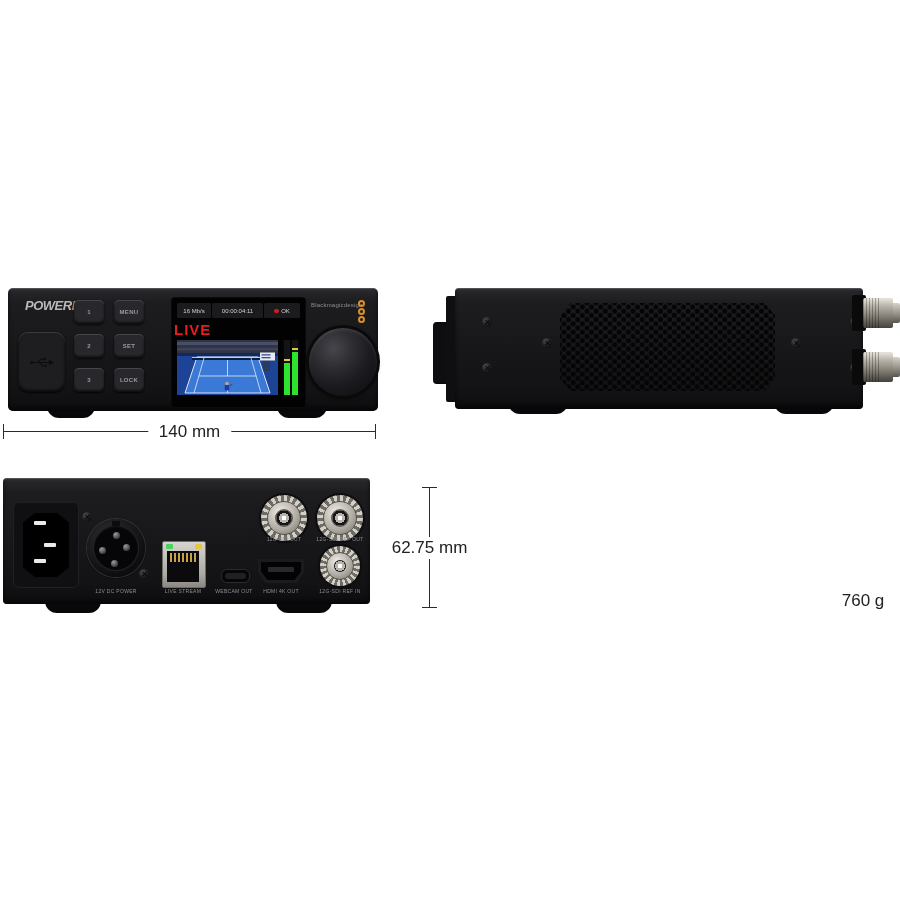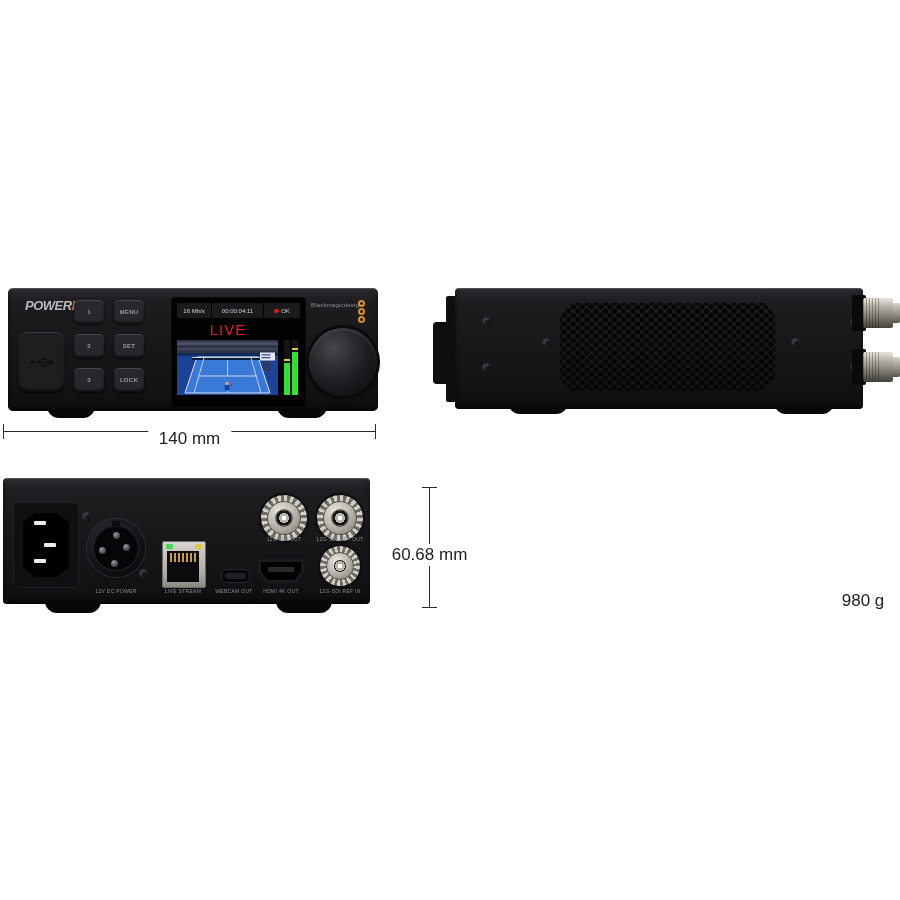--- a/index.html
+++ b/index.html
@@ -21,22 +21,22 @@
     display:flex;align-items:center;justify-content:center;}
   .fbtn{position:absolute;width:30px;height:24px;background:#28282c;border-radius:5px;
     box-shadow:inset 0 1px 0 #45454a, inset 0 -2px 2px rgba(0,0,0,.6), 0 1px 2px rgba(0,0,0,.8);
     display:flex;align-items:center;justify-content:center;
     font-size:6px;font-weight:bold;color:#9b9b9f;letter-spacing:.3px;}
   .lcd{position:absolute;background:#020203;border-radius:3px;box-shadow:0 0 0 1px #0a0a0c;}
   .sbar{position:absolute;left:5px;top:5px;width:123px;height:15px;display:flex;gap:1px;}
   .sb-cell{background:#1b1b1e;border-radius:1.5px;display:flex;align-items:center;justify-content:center;
     font-size:6px;color:#d2d2d6;white-space:nowrap;}
   .rec-dot{width:5px;height:4px;border-radius:2px;background:#d81a20;margin-right:2px;}
-  .live-txt{position:absolute;left:2px;top:23px;width:108px;text-align:center;
-    font-size:15px;font-weight:normal;letter-spacing:1px;color:#e81c24;}
+  .live-txt{position:absolute;left:2px;top:23px;width:108px;text-align:left;
+    font-size:15px;font-weight:bold;letter-spacing:1px;color:#e81c24;}
   .meters{position:absolute;left:110px;top:42px;width:18px;height:55px;background:#050506;
     display:flex;gap:2px;padding:0 2px;box-sizing:border-box;}
   .mbar{position:relative;flex:1;background:#141417;}
   .mfill{position:absolute;left:0;right:0;bottom:0;background:#2de32d;}
   .mcap{position:absolute;left:0;right:0;height:2px;background:#e3c83c;}
   .bmd-text{font-size:6px;color:#8e8e93;letter-spacing:.2px;}
   .bmd-dot{width:7px;height:7px;border-radius:50%;border:2px solid #d98f2e;box-sizing:border-box;margin-bottom:1px;}
   .knob{position:absolute;width:68px;height:68px;border-radius:50%;
     background:radial-gradient(circle at 36% 30%,#46464c 0%,#2d2d32 30%,#1b1b1f 58%,#0b0b0d 100%);
     box-shadow:0 0 0 3px #0a0a0b, inset 0 2px 3px rgba(255,255,255,.10), 0 2px 4px rgba(0,0,0,.7);}
@@ -93,21 +93,21 @@
     background:radial-gradient(circle,#ffffff 0 2.5px,#b7b4ac 2.5px 5px,#15151a 5px 7.5px,#5c5952 7.5px);}
   .plabel{position:absolute;transform:translateX(-50%);font-size:5px;letter-spacing:.3px;
     color:#8e8e93;white-space:nowrap;}
 
   
   .hdim{position:absolute;height:15px;}
   .hdim .line{position:absolute;left:0;right:0;top:7px;height:1px;background:#2b2b2b;}
   .hdim .tick-l,.hdim .tick-r{position:absolute;top:0;bottom:0;width:1px;background:#2b2b2b;}
   .hdim .tick-l{left:0;} .hdim .tick-r{right:0;}
   .hdim .lbl,.vdim .lbl{position:absolute;left:50%;top:50%;transform:translate(-50%,-50%);
-    background:#fff;padding:1px 11px;font-size:17px;color:#222226;white-space:nowrap;margin-top:7px;}
+    background:#fff;padding:1px 11px;font-size:17px;color:#222226;white-space:nowrap;}
   .vdim{position:absolute;width:15px;}
   .vdim .line{position:absolute;left:7px;top:0;bottom:0;width:1px;background:#2b2b2b;}
   .vdim .tick-t,.vdim .tick-b{position:absolute;left:0;right:0;height:1px;background:#2b2b2b;}
   .vdim .tick-t{top:0;} .vdim .tick-b{bottom:0;}
 
   
   .kg-label{position:absolute;left:0;right:0;top:27px;text-align:center;
     font-size:12.5px;font-weight:bold;color:#141414;letter-spacing:.5px;}
   .weight-val{position:absolute;text-align:center;font-size:17px;color:#222226;}
 </style>
@@ -288,18 +288,18 @@
     <div class="plabel" style="left:278px;top:110px;">HDMI 4K OUT</div>
     <div class="plabel" style="left:281px;top:58px;">12G-SDI OUT</div>
     <div class="plabel" style="left:337px;top:58px;">12G-SDI REF OUT</div>
     <div class="plabel" style="left:337px;top:110px;">12G-SDI REF IN</div>
   </div>
 
   <div class="vdim" style="left:422px;top:487px;height:121px;">
     <div class="line"></div>
     <div class="tick-t"></div>
     <div class="tick-b"></div>
-    <span class="lbl">60.68 mm</span>
-  </div>
-
-  <div class="weight-val" style="left:829px;top:591px;width:68px;">980 g</div>
+    <span class="lbl">62.75 mm</span>
+  </div>
+
+  <div class="weight-val" style="left:829px;top:591px;width:68px;">760 g</div>
 
 </div>
 
 </body></html>

